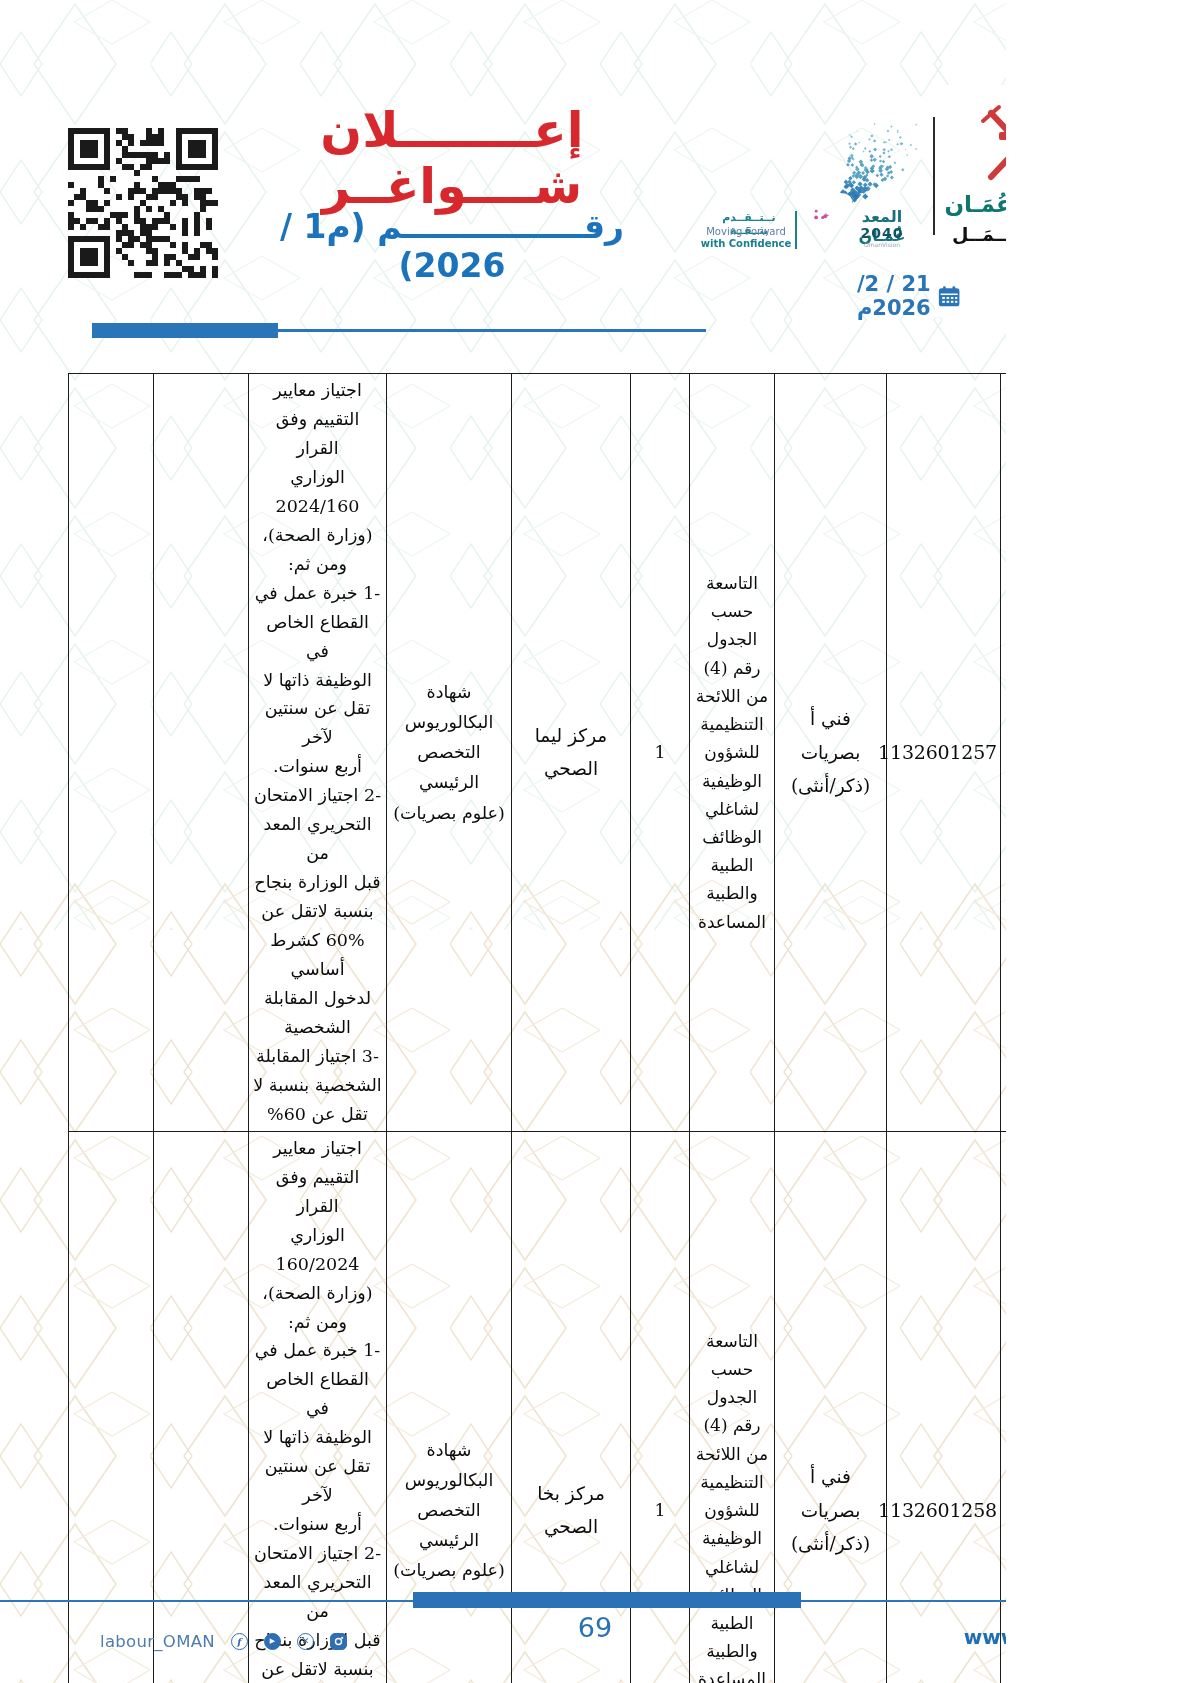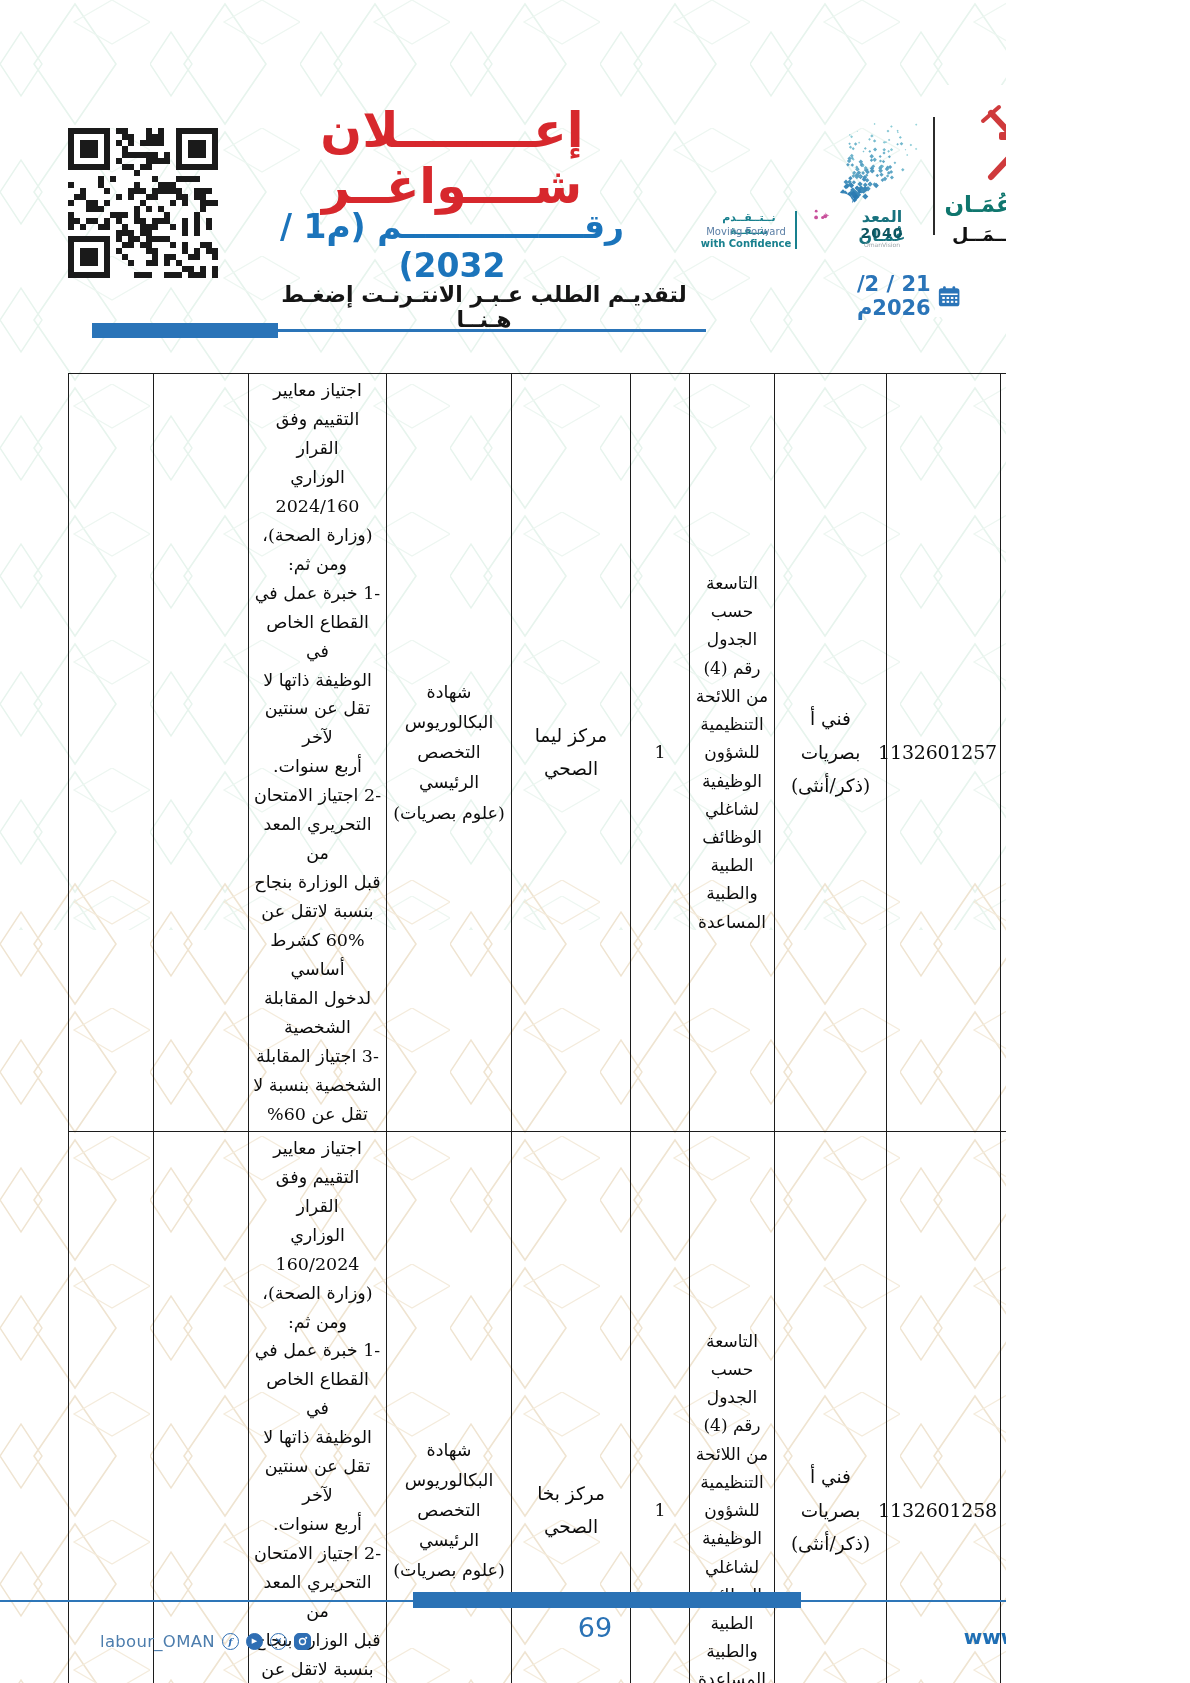--- a/index.html
+++ b/index.html
@@ -63,21 +63,21 @@
   td.c-grade{font-size:17px;line-height:1.66;}
   td.c-count{font-size:17.5px;}
   td.c-work{font-size:18.5px;line-height:1.8;}
   td.c-qual{font-size:17.5px;line-height:1.72;}
   td.c-req{font-size:17.5px;line-height:1.655;vertical-align:middle;}
 
   
   .footer-line{left:0;top:1600px;width:1190px;height:2px;background:#2e76b8;z-index:2;}
   .footer-bar{left:413px;top:1592px;width:388px;height:16px;background:#2a72b5;z-index:3;}
   .page-num{left:540px;top:1612px;width:110px;text-align:center;color:#2a72b5;font-size:27px;z-index:3;}
-  .social{left:100px;top:1628px;height:26px;display:flex;align-items:center;gap:7px;z-index:3;}
+  .social{left:100px;top:1628px;height:26px;display:flex;align-items:center;gap:16px;z-index:3;}
   .handle{color:#4c7dad;font-size:16.5px;letter-spacing:0.3px;}
   .sicon{width:17px;height:17px;border-radius:50%;border:1.6px solid #2f6eb3;color:#2f6eb3;
     display:flex;align-items:center;justify-content:center;font-size:10px;font-weight:700;box-sizing:border-box;}
   .sicon.filled{background:#2f6eb3;color:#fff;border-color:#2f6eb3;}
   .sicon.square{border-radius:5px;}
   .site{left:955px;top:1625px;width:210px;text-align:center;color:#1f6fb5;font-size:20px;font-weight:600;z-index:3;}
 </style>
 </head>
 <body>
 
@@ -288,22 +288,21 @@
         <rect x="108" y="0" width="42" height="42" fill="#1a1a1a"></rect>
     <rect x="114" y="6" width="30" height="30" fill="#fff"></rect>
     <rect x="120" y="12" width="18" height="18" fill="#1a1a1a"></rect>
         <rect x="0" y="108" width="42" height="42" fill="#1a1a1a"></rect>
     <rect x="6" y="114" width="30" height="30" fill="#fff"></rect>
     <rect x="12" y="120" width="18" height="18" fill="#1a1a1a"></rect>
       </svg>
   </div>
 
   <div class="abs red-title">إعــــــــلان شــــواغــر</div>
-  <div class="abs blue-title">رقــــــــــــــــم (م1 / 2032)</div>
-  <div class="abs apply-text">لتقديـم الطلب عـبـر الانتـرنـت إضغـط هـنــا</div>
+  <div class="abs blue-title">رقــــــــــــــــم (م1 / 2026)</div>
   <div class="abs apply-bar"></div>
   <div class="abs apply-underline"></div>
 
   <div class="abs vision">
     <svg id="swoosh-svg" width="252" height="140" viewBox="0 0 252 140">
         <rect x="179.1" y="54.9" width="3.3" height="3.3" fill="rgb(80,154,192)" transform="rotate(45 179.1 54.9)"></rect>
         <rect x="161.4" y="68.7" width="4.2" height="4.2" fill="rgb(42,122,178)" transform="rotate(45 161.4 68.7)"></rect>
         <rect x="172.0" y="58.4" width="3.8" height="3.8" fill="rgb(69,145,188)" transform="rotate(45 172.0 58.4)"></rect>
         <rect x="189.3" y="50.8" width="2.5" height="2.5" fill="rgb(91,163,196)" transform="rotate(45 189.3 50.8)"></rect>
         <rect x="177.3" y="24.0" width="2.0" height="2.0" fill="rgb(121,189,207)" transform="rotate(45 177.3 24.0)"></rect>

